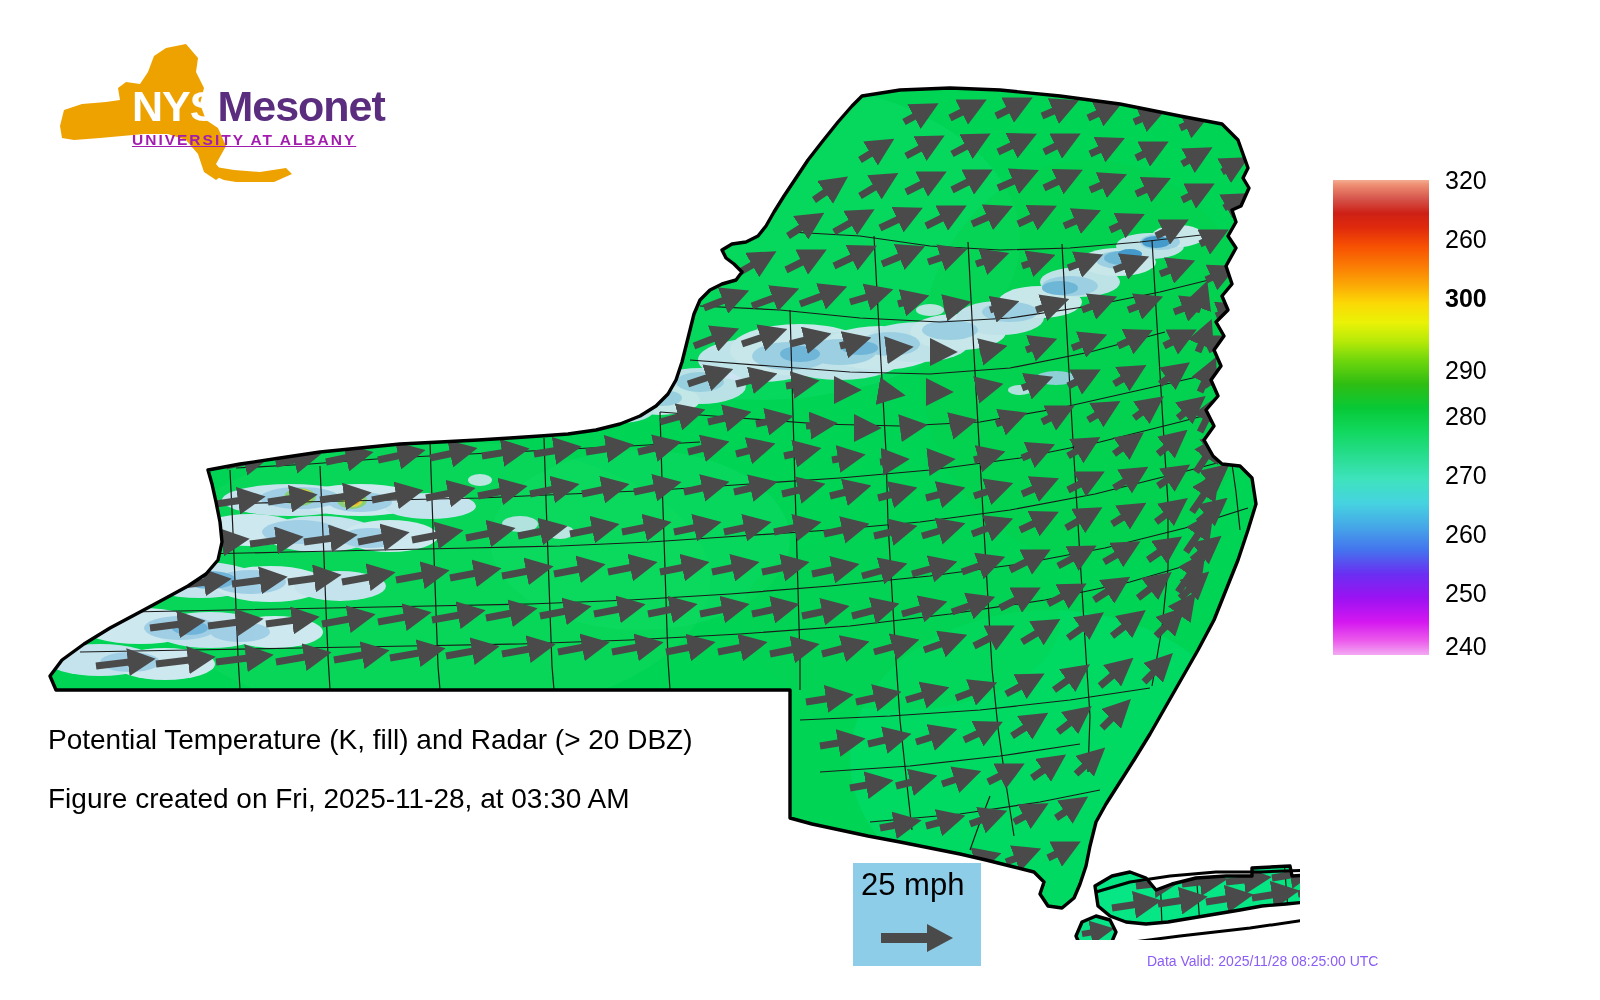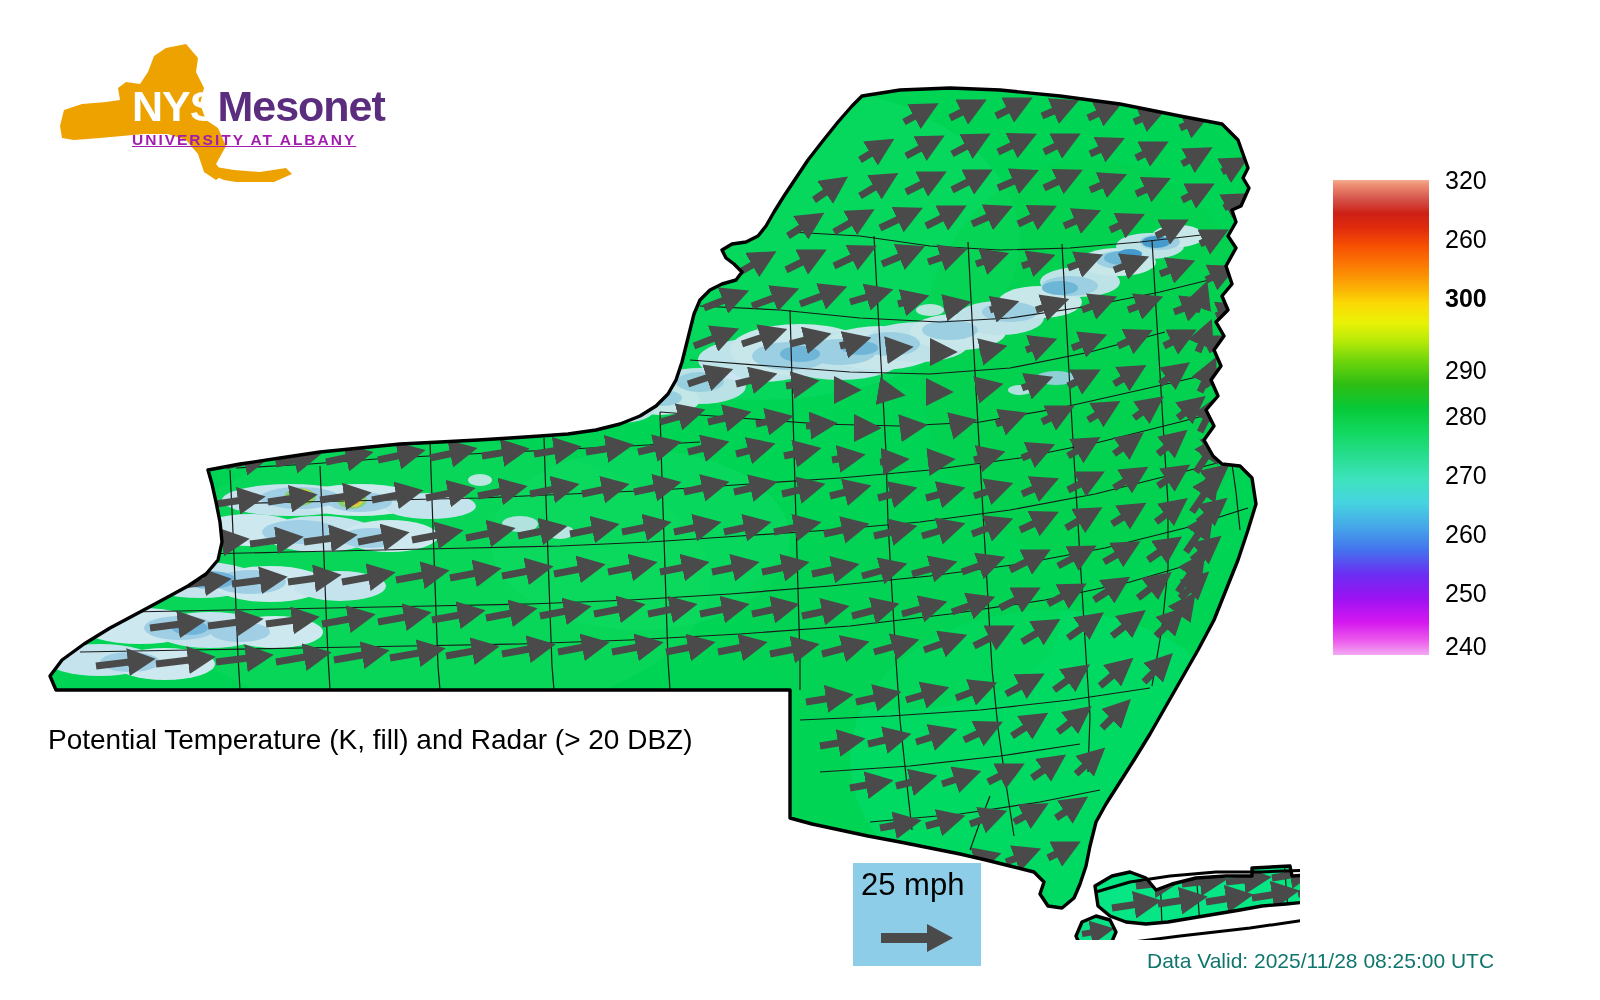--- a/index.html
+++ b/index.html
@@ -156,23 +156,23 @@
     position: absolute;
     left: 26px;
     top: 58px;
   }
 
   
   #data-valid {
     position: absolute;
     left: 1147px;
     top: 950px;
-    font-size: 21px;
+    font-size: 14px;
     line-height: 22px;
-    color: #0f766e;
+    color: #8b5cf6;
     white-space: nowrap;
   }
 </style>
 </head>
 <body>
 
 <div id="figure">
 
   <div id="logo">
     <svg id="logo-mark" width="350" height="140" viewBox="0 0 350 140">
@@ -773,20 +773,21 @@
     <div class="cb-tick" style="top: 104px; font-weight: bold;">300</div>
     <div class="cb-tick" style="top: 176px;">290</div>
     <div class="cb-tick" style="top: 222px;">280</div>
     <div class="cb-tick" style="top: 281px;">270</div>
     <div class="cb-tick" style="top: 340px;">260</div>
     <div class="cb-tick" style="top: 399px;">250</div>
     <div class="cb-tick" style="top: 432px; margin-top: 20px;">240</div>
   </div>
 
   <div class="caption-line" id="caption-title">Potential Temperature (K, fill) and Radar (&gt; 20 DBZ)</div>
+  <div class="caption-line" id="caption-created">Figure created on Fri, 2025-11-28, at 03:30 AM</div>
 
   <div id="wind-key">
     <div id="wind-key-label">25 mph</div>
     <svg id="wind-key-arrow" width="78" height="34" viewBox="0 0 78 34">
       <path d="M 2 12 L 48 12 L 48 3 L 74 17 L 48 31 L 48 22 L 2 22 Z" fill="#4a4a4a"></path>
     </svg>
   </div>
 
   <div id="data-valid">Data Valid: 2025/11/28 08:25:00 UTC</div>
 

